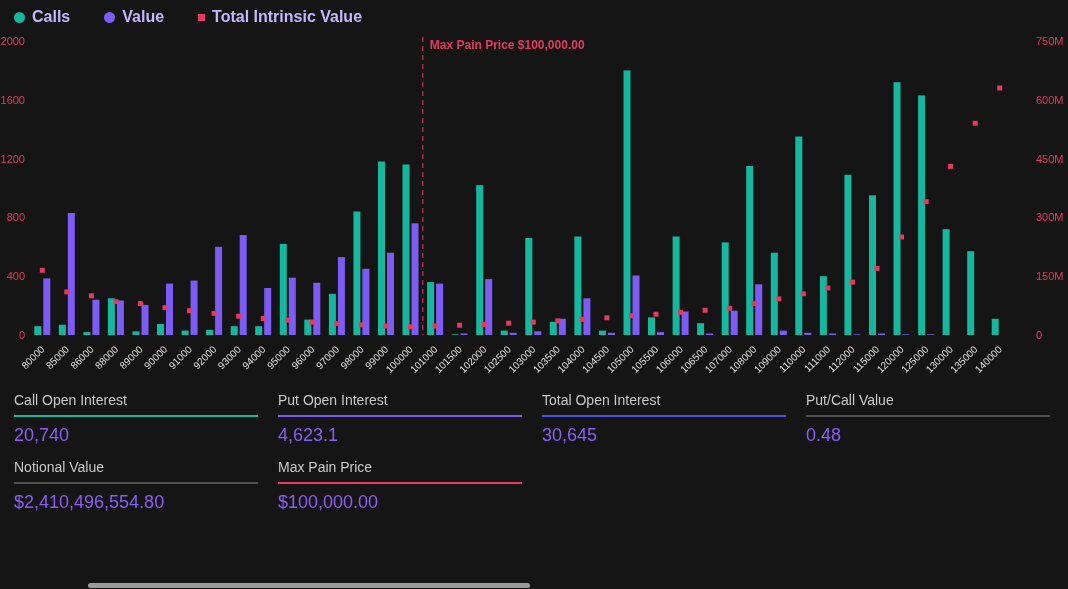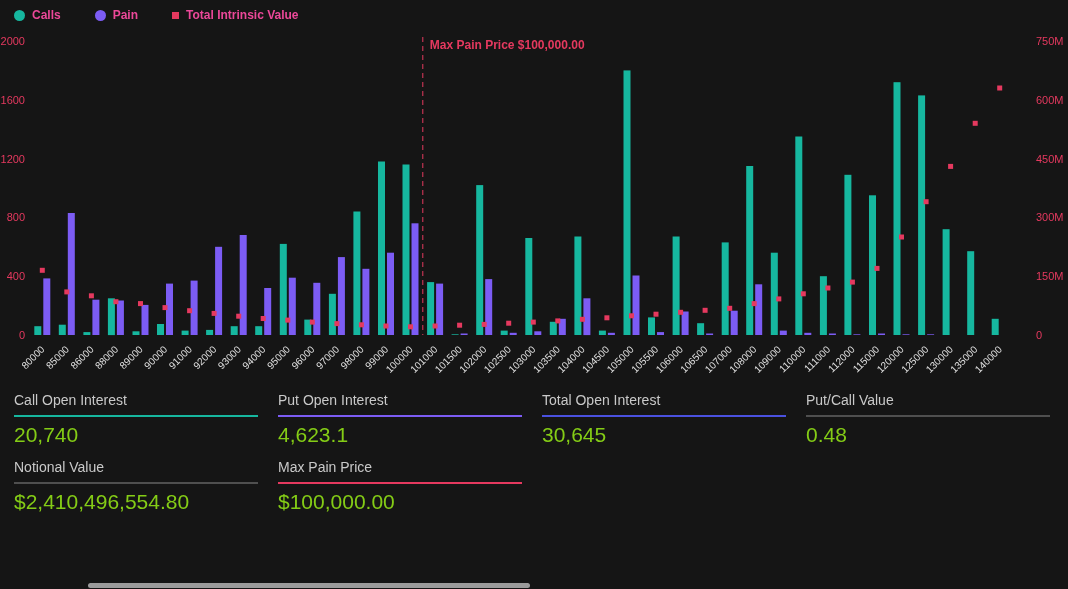--- a/index.html
+++ b/index.html
@@ -8,51 +8,51 @@
     background:#151515;
     font-family:"Liberation Sans","DejaVu Sans",sans-serif;
   }
   .page{position:relative;width:1068px;height:589px;background:#151515;}
 
   
   .legend{position:absolute;top:9px;left:14px;display:flex;gap:34px;align-items:center;}
   .legend-item{display:flex;align-items:center;gap:7px;cursor:pointer;}
   .dot{width:11px;height:11px;border-radius:50%;flex:0 0 auto;}
   .sq{width:7px;height:7px;flex:0 0 auto;}
-  .legend-label{color:#ec4899;font-size:12px;font-weight:700;line-height:1;}
+  .legend-label{color:#c4b5fd;font-size:16px;font-weight:700;line-height:1;}
 
   
   #chart-svg{position:absolute;top:33px;left:0;font-family:"Liberation Sans","DejaVu Sans",sans-serif;}
 
   
   .stats{
     position:absolute;top:392px;left:14px;right:18px;
     display:grid;grid-template-columns:1fr 1fr 1fr 1fr;column-gap:20px;row-gap:15px;
   }
   .stat-label{color:#c9c9c9;font-size:14px;padding-bottom:7px;line-height:16px;}
   .stat-line{height:2px;background:#4f4f4f;}
-  .stat-value{color:#84cc16;font-size:21px;padding-top:9px;line-height:18px;}
+  .stat-value{color:#8b5cf6;font-size:18px;padding-top:9px;line-height:18px;}
 
   
   .hscroll{position:absolute;left:0;bottom:0;width:1068px;height:6px;}
   .hthumb{position:absolute;left:88px;top:0;width:442px;height:5px;background:#9b9b9b;border-radius:3px;}
 </style>
 </head>
 <body>
 
 <div class="page">
 
   <div class="legend">
     <div class="legend-item">
       <span class="dot" style="background-color: rgb(22, 183, 159);"></span>
       <span class="legend-label">Calls</span>
     </div>
     <div class="legend-item">
       <span class="dot" style="background-color: rgb(124, 92, 244);"></span>
-      <span class="legend-label">Pain</span>
+      <span class="legend-label">Value</span>
     </div>
     <div class="legend-item">
       <span class="sq" style="background-color: rgb(229, 57, 95);"></span>
       <span class="legend-label">Total Intrinsic Value</span>
     </div>
   </div>
 
   <svg id="chart-svg" width="1068" height="352" viewBox="0 0 1068 352">
       <text x="25" y="306.0" text-anchor="end" font-size="11" fill="#e5395f">0</text>
       <text x="25" y="247.2" text-anchor="end" font-size="11" fill="#e5395f">400</text>

